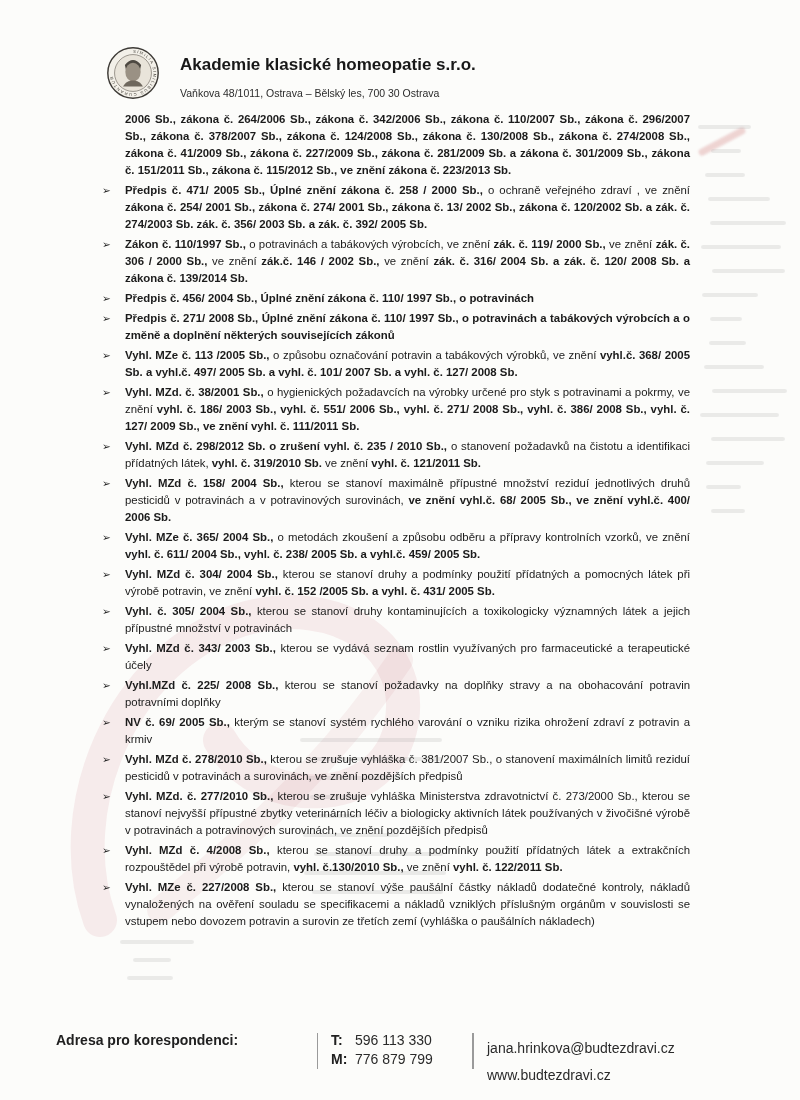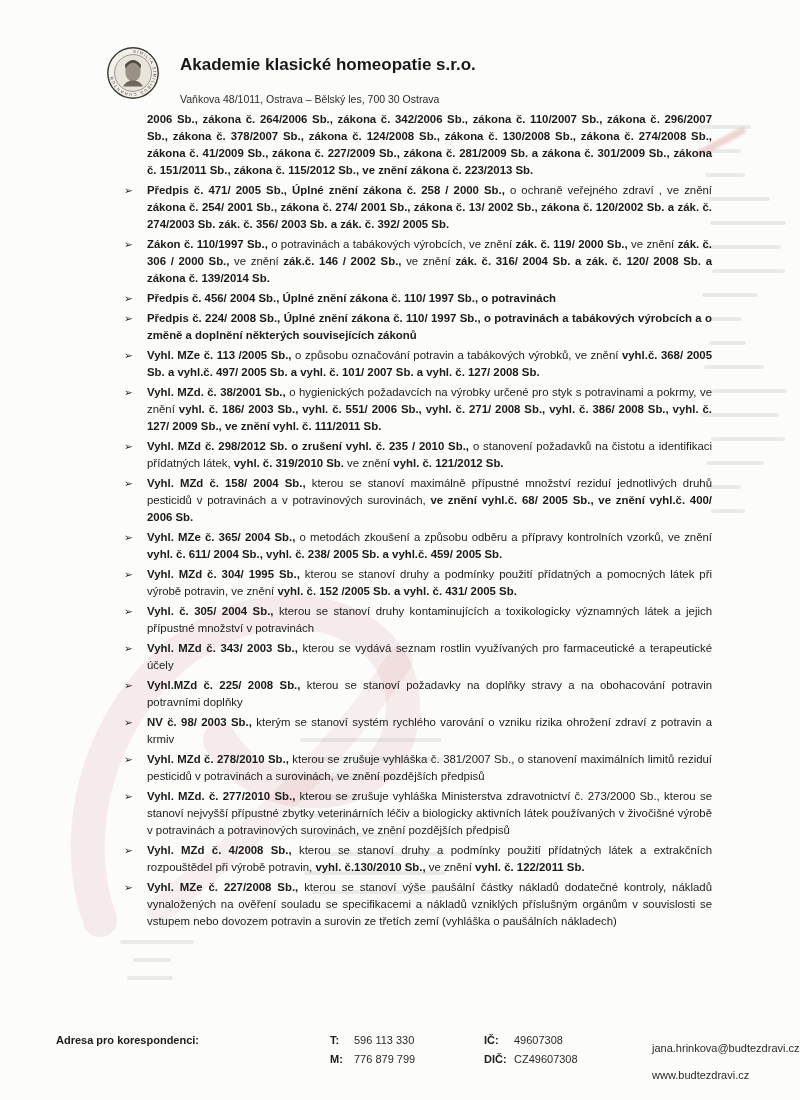--- a/index.html
+++ b/index.html
@@ -13,38 +13,38 @@
     position:relative; width:800px; height:1100px;
     background:#fcfcfa; overflow:hidden;
     color:#1c1c1c;
   }
 
   
   .header { position:absolute; top:46px; left:106px; display:flex; align-items:flex-start; }
   .logo { width:54px; height:54px; flex:0 0 54px; }
   .hdr-text { margin-left:20px; padding-top:9px; }
   .company { font-weight:bold; font-size:17px; color:#181818; }
-  .hdr-address { font-size:10.5px; color:#2b2b2b; margin-top:18px; }
+  .hdr-address { font-size:10.5px; color:#2b2b2b; margin-top:12px; }
 
   
   .docbody {
-    position:absolute; top:111px; left:124px; width:588px;
+    position:absolute; top:111px; left:102px; width:588px;
     font-size:11.4px; line-height:17px; color:#1b1b1b;
     text-align:justify;
   }
   .intro { margin-left:23px; font-weight:bold; margin-bottom:3px; }
   .item { display:flex; margin-bottom:3px; }
   .bullet { flex:0 0 23px; width:23px; font-size:10.5px; line-height:17px; color:#222; }
   .itemtext { flex:1; text-align:justify; }
   .b { font-weight:bold; }
 
   
   .footer {
     position:absolute; left:52px; top:1031px; width:702px;
-    display:flex; font-size:11px; color:#202020; line-height:19px;
+    display:flex; font-size:14px; color:#202020; line-height:19px;
   }
   .fcol { padding:0 13px; }
   .fcol.first { padding-left:4px; flex:0 0 248px; }
   .fcol.phones { flex:0 0 128px; }
   .fcol.ids { flex:0 0 142px; }
   .fcol.web { flex:1; }
   .fdiv { width:1px; background:#9a9a9a; margin:2px 0; height:36px; }
   .flabel { font-weight:bold; }
   .flabel.inline { display:inline-block; min-width:24px; }
   .flabel.inline.wide { min-width:30px; }
@@ -134,61 +134,61 @@
         <div class="item">
           <span class="bullet">➢</span>
           <span class="itemtext"><span class="b">Zákon č. 110/1997 Sb., </span><span>o potravinách a tabákových výrobcích, ve znění </span><span class="b">zák. č. 119/ 2000 Sb., </span><span>ve znění </span><span class="b">zák. č. 306 / 2000 Sb., </span><span>ve znění </span><span class="b">zák.č. 146 / 2002 Sb., </span><span>ve znění </span><span class="b">zák. č. 316/ 2004 Sb. a zák. č. 120/ 2008 Sb. a zákona č. 139/2014 Sb.</span></span>
         </div>
         <div class="item">
           <span class="bullet">➢</span>
           <span class="itemtext"><span class="b">Předpis č. 456/ 2004 Sb., Úplné znění zákona č. 110/ 1997 Sb., o potravinách</span></span>
         </div>
         <div class="item">
           <span class="bullet">➢</span>
-          <span class="itemtext"><span class="b">Předpis č. 224/ 2008 Sb., Úplné znění zákona č. 110/ 1997 Sb., o potravinách a tabákových výrobcích a o změně a doplnění některých souvisejících zákonů</span></span>
+          <span class="itemtext"><span class="b">Předpis č. 271/ 2008 Sb., Úplné znění zákona č. 110/ 1997 Sb., o potravinách a tabákových výrobcích a o změně a doplnění některých souvisejících zákonů</span></span>
         </div>
         <div class="item">
           <span class="bullet">➢</span>
           <span class="itemtext"><span class="b">Vyhl. MZe č. 113 /2005 Sb., </span><span>o způsobu označování potravin a tabákových výrobků, ve znění </span><span class="b">vyhl.č. 368/ 2005 Sb. a vyhl.č. 497/ 2005 Sb. a vyhl. č. 101/ 2007 Sb. a vyhl. č. 127/ 2008 Sb.</span></span>
         </div>
         <div class="item">
           <span class="bullet">➢</span>
           <span class="itemtext"><span class="b">Vyhl. MZd. č. 38/2001 Sb., </span><span>o hygienických požadavcích na výrobky určené pro styk s potravinami a pokrmy, ve znění </span><span class="b">vyhl. č. 186/ 2003 Sb., vyhl. č. 551/ 2006 Sb., vyhl. č. 271/ 2008 Sb., vyhl. č. 386/ 2008 Sb., vyhl. č. 127/ 2009 Sb., ve znění vyhl. č. 111/2011 Sb.</span></span>
         </div>
         <div class="item">
           <span class="bullet">➢</span>
-          <span class="itemtext"><span class="b">Vyhl. MZd č. 298/2012 Sb. o zrušení vyhl. č. 235 / 2010 Sb., </span><span>o stanovení požadavků na čistotu a identifikaci přídatných látek, </span><span class="b">vyhl. č. 319/2010 Sb. </span><span>ve znění </span><span class="b">vyhl. č. 121/2012 Sb.</span></span>
+          <span class="itemtext"><span class="b">Vyhl. MZd č. 298/2012 Sb. o zrušení vyhl. č. 235 / 2010 Sb., </span><span>o stanovení požadavků na čistotu a identifikaci přídatných látek, </span><span class="b">vyhl. č. 319/2010 Sb. </span><span>ve znění </span><span class="b">vyhl. č. 121/2011 Sb.</span></span>
         </div>
         <div class="item">
           <span class="bullet">➢</span>
           <span class="itemtext"><span class="b">Vyhl. MZd č. 158/ 2004 Sb., </span><span>kterou se stanoví maximálně přípustné množství reziduí jednotlivých druhů pesticidů v potravinách a v potravinových surovinách, </span><span class="b">ve znění vyhl.č. 68/ 2005 Sb., ve znění vyhl.č. 400/ 2006 Sb.</span></span>
         </div>
         <div class="item">
           <span class="bullet">➢</span>
           <span class="itemtext"><span class="b">Vyhl. MZe č. 365/ 2004 Sb., </span><span>o metodách zkoušení a způsobu odběru a přípravy kontrolních vzorků, ve znění </span><span class="b">vyhl. č. 611/ 2004 Sb., vyhl. č. 238/ 2005 Sb. a vyhl.č. 459/ 2005 Sb.</span></span>
         </div>
         <div class="item">
           <span class="bullet">➢</span>
-          <span class="itemtext"><span class="b">Vyhl. MZd č. 304/ 1995 Sb., </span><span>kterou se stanoví druhy a podmínky použití přídatných a pomocných látek při výrobě potravin, ve znění </span><span class="b">vyhl. č. 152 /2005 Sb. a vyhl. č. 431/ 2005 Sb.</span></span>
+          <span class="itemtext"><span class="b">Vyhl. MZd č. 304/ 2004 Sb., </span><span>kterou se stanoví druhy a podmínky použití přídatných a pomocných látek při výrobě potravin, ve znění </span><span class="b">vyhl. č. 152 /2005 Sb. a vyhl. č. 431/ 2005 Sb.</span></span>
         </div>
         <div class="item">
           <span class="bullet">➢</span>
           <span class="itemtext"><span class="b">Vyhl. č. 305/ 2004 Sb., </span><span>kterou se stanoví druhy kontaminujících a toxikologicky významných látek a jejich přípustné množství v potravinách</span></span>
         </div>
         <div class="item">
           <span class="bullet">➢</span>
           <span class="itemtext"><span class="b">Vyhl. MZd č. 343/ 2003 Sb., </span><span>kterou se vydává seznam rostlin využívaných pro farmaceutické a terapeutické účely</span></span>
         </div>
         <div class="item">
           <span class="bullet">➢</span>
           <span class="itemtext"><span class="b">Vyhl.MZd č. 225/ 2008 Sb., </span><span>kterou se stanoví požadavky na doplňky stravy a na obohacování potravin potravními doplňky</span></span>
         </div>
         <div class="item">
           <span class="bullet">➢</span>
-          <span class="itemtext"><span class="b">NV č. 98/ 2003 Sb., </span><span>kterým se stanoví systém rychlého varování o vzniku rizika ohrožení zdraví z potravin a krmiv</span></span>
+          <span class="itemtext"><span class="b">NV č. 69/ 2005 Sb., </span><span>kterým se stanoví systém rychlého varování o vzniku rizika ohrožení zdraví z potravin a krmiv</span></span>
         </div>
         <div class="item">
           <span class="bullet">➢</span>
           <span class="itemtext"><span class="b">Vyhl. MZd č. 278/2010 Sb., </span><span>kterou se zrušuje vyhláška č. 381/2007 Sb., o stanovení maximálních limitů reziduí pesticidů v potravinách a surovinách, ve znění pozdějších předpisů</span></span>
         </div>
         <div class="item">
           <span class="bullet">➢</span>
           <span class="itemtext"><span class="b">Vyhl. MZd. č. 277/2010 Sb., </span><span>kterou se zrušuje vyhláška Ministerstva zdravotnictví č. 273/2000 Sb., kterou se stanoví nejvyšší přípustné zbytky veterinárních léčiv a biologicky aktivních látek používaných v živočišné výrobě v potravinách a potravinových surovinách, ve znění pozdějších předpisů</span></span>
         </div>
         <div class="item">
@@ -205,24 +205,20 @@
   <div class="footer">
     <div class="fcol first">
       <div class="flabel">Adresa pro korespondenci:</div>
     </div>
     <div class="fdiv"></div>
     <div class="fcol phones">
       <div><span class="flabel inline">T:</span><span class="fvalue">596 113 330</span></div>
       <div><span class="flabel inline">M:</span><span class="fvalue">776 879 799</span></div>
     </div>
     <div class="fdiv"></div>
-    <div class="fcol ids">
-      <div><span class="flabel inline wide">IČ:</span><span class="fvalue">49607308</span></div>
-      <div><span class="flabel inline wide">DIČ:</span><span class="fvalue">CZ49607308</span></div>
-    </div>
     <div class="fdiv"></div>
     <div class="fcol web">
       <div class="fvalue">jana.hrinkova@budtezdravi.cz</div>
       <div class="fvalue">www.budtezdravi.cz</div>
     </div>
   </div>
 
 </div>
 
 </body></html>

